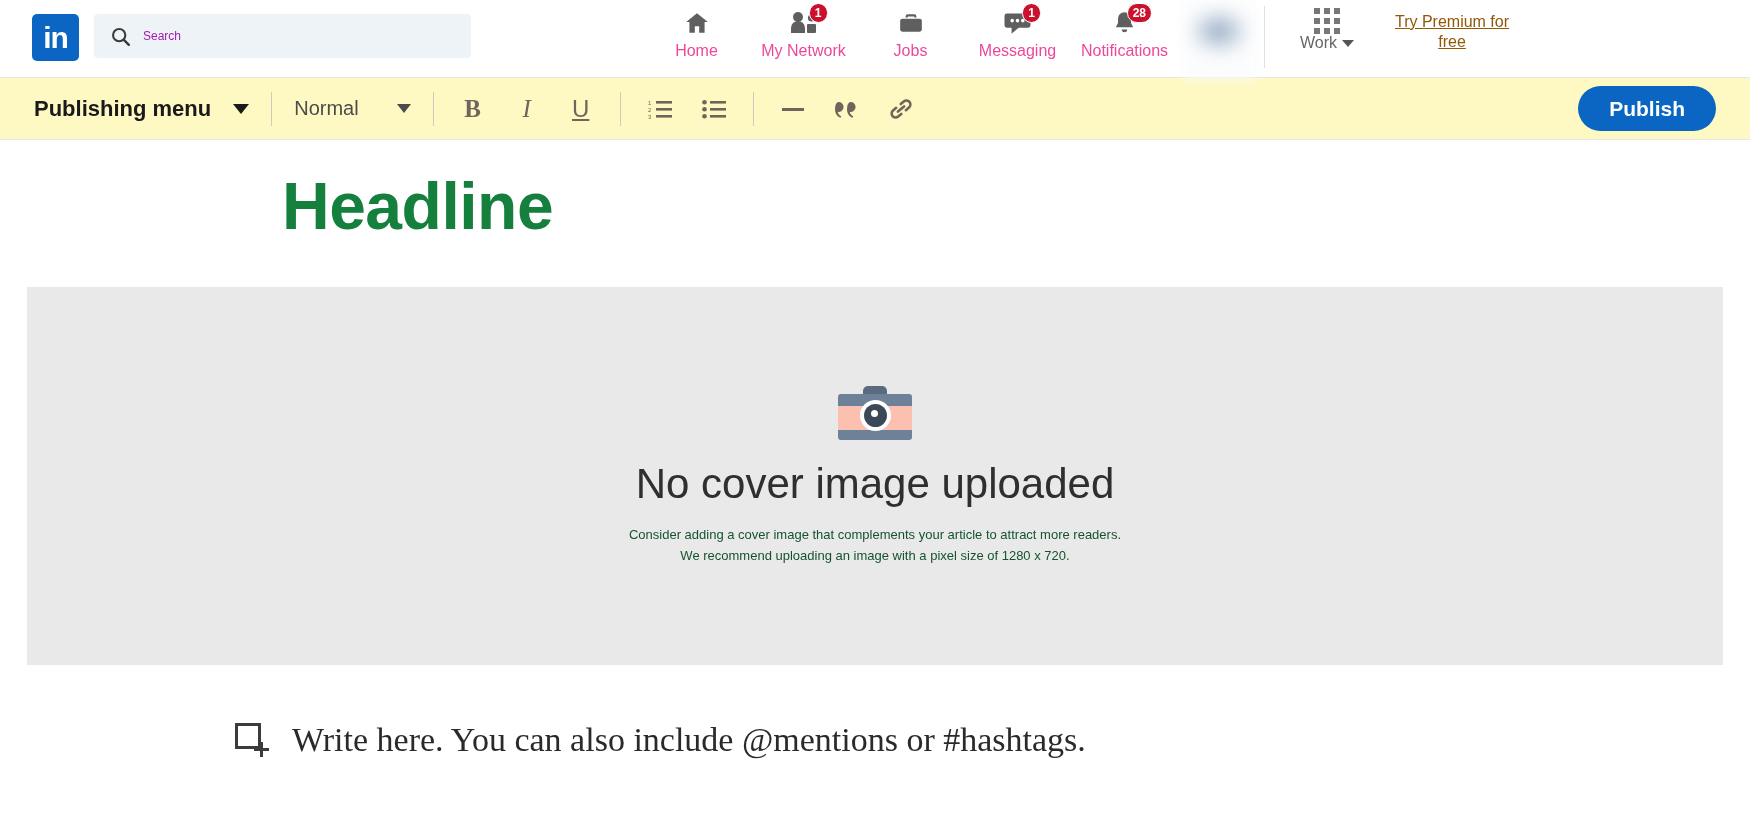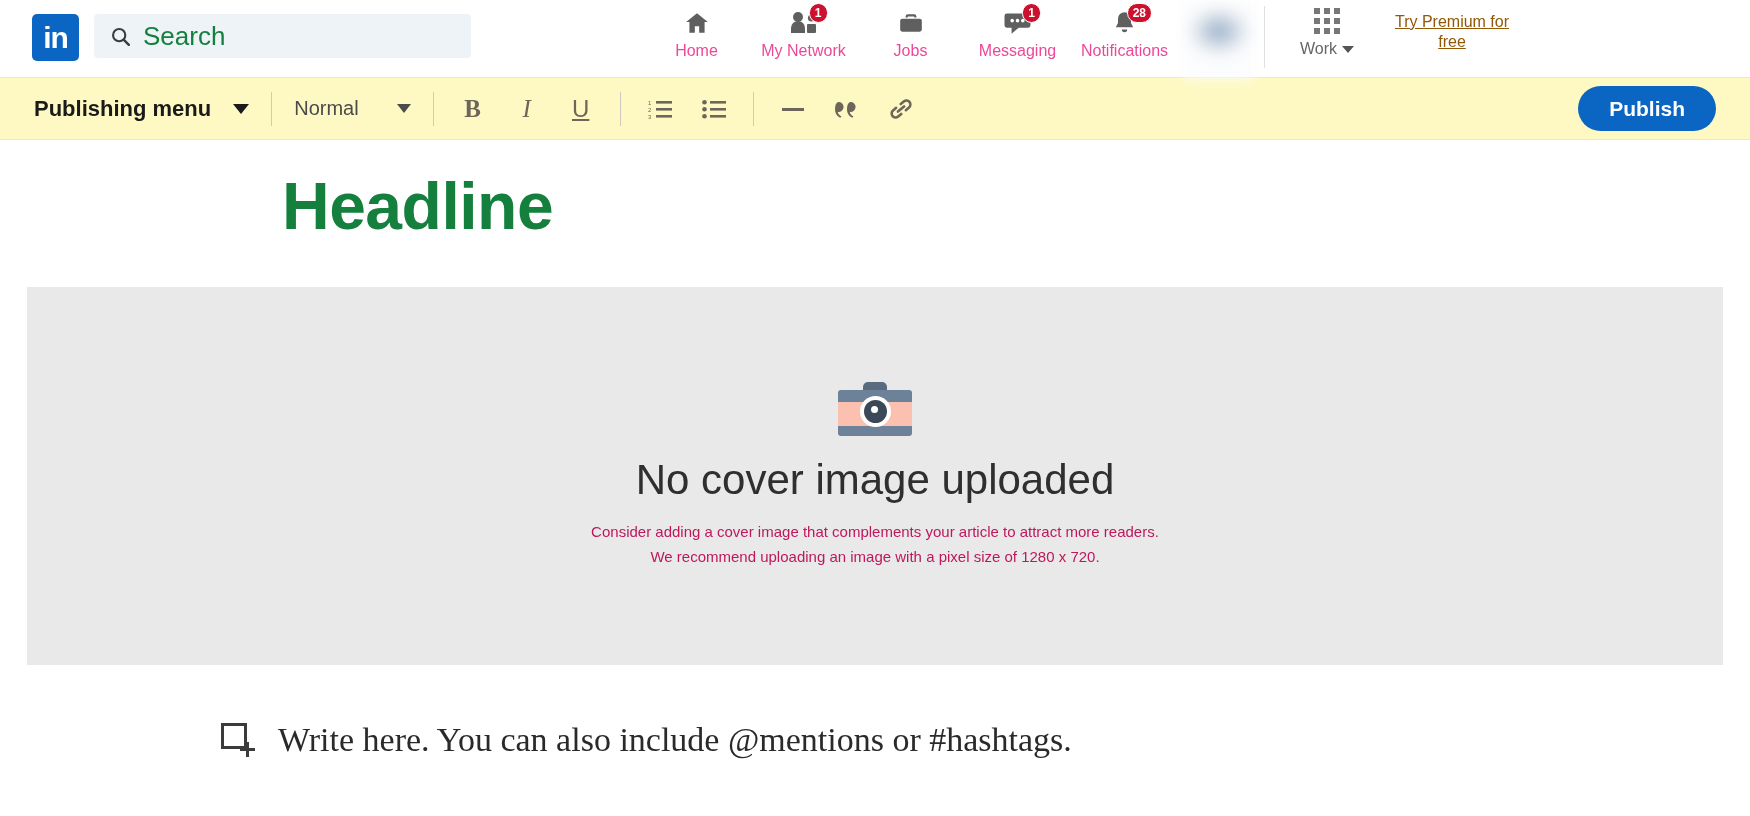--- a/index.html
+++ b/index.html
@@ -26,21 +26,21 @@
     color:#fff;font-weight:700;font-size:30px;line-height:1;
     letter-spacing:-1px;font-family:"Liberation Sans",sans-serif;
   }
   .search-box{
     margin:14px 0 0 15px;
     width:377px;height:44px;
     background:#eef3f8;border-radius:4px;
     display:flex;align-items:center;gap:12px;
     padding:0 16px;
   }
-  .search-box .ph{ color:#15803d;font-size:26px; }
+  .search-box .ph{ color:#a21caf;font-size:12px; }
   .search-box svg{ flex:none; }
 
   .nav-items{
     display:flex;align-items:flex-start;
     margin-left:172px;
     height:78px;
   }
   .nav-item{
     width:107px;height:72px;
     display:flex;flex-direction:column;align-items:center;justify-content:flex-start;
@@ -68,21 +68,21 @@
   }
   .nav-divider{
     width:1px;height:62px;background:#e0e0e0;margin:6px 12px 0 10px;
   }
   .work-item{
     width:100px;height:72px;padding-top:8px;
     display:flex;flex-direction:column;align-items:center;cursor:pointer;
   }
   .grid-icon{ display:grid;grid-template-columns:repeat(3,6px);gap:4px; }
   .grid-icon i{ width:6px;height:6px;background:#777;display:block; }
-  .work-label{ font-size:16px;color:#666;margin-top:6px;display:flex;align-items:center;gap:5px;}
+  .work-label{ font-size:16px;color:#666;margin-top:0;display:flex;align-items:center;gap:5px;}
   .caret-sm{ width:0;height:0;border-left:6px solid transparent;border-right:6px solid transparent;border-top:7px solid #555; }
 
   .premium{
     margin-left:10px;margin-top:12px;
     width:130px;text-align:center;
     color:#915907;font-size:16px;line-height:1.25;
     text-decoration:underline;cursor:pointer;
   }
 
   
@@ -149,25 +149,26 @@
     background:#fff;
   }
   .cam .lens{
     position:absolute;left:26px;top:18px;width:23px;height:23px;border-radius:50%;
     background:#3b4857;
   }
   .cam .glint{
     position:absolute;left:33px;top:24px;width:7px;height:7px;border-radius:50%;background:#fff;
   }
   .cover-title{ font-size:42px;color:#2f2f2f;margin-bottom:16px;font-weight:400; }
-  .cover-sub{ font-size:15px;color:#be185d;line-height:1.65;text-align:right; }
+  .cover-sub{ font-size:13px;color:#14532d;line-height:1.65;text-align:right; }
 
   .body-row{
     display:flex;align-items:center;gap:23px;
     padding:56px 0 0 221px;
+    margin-left:14px;
   }
   .add-block{ width:34px;height:34px;position:relative;flex:none; }
   .add-block .sq{
     position:absolute;left:0;top:0;width:26px;height:26px;border:3px solid #3b3b3b;
   }
   .add-block .pv{ position:absolute;left:25px;top:19px;width:3px;height:15px;background:#3b3b3b;}
   .add-block .phz{ position:absolute;left:19px;top:25px;width:15px;height:3px;background:#3b3b3b;}
   .body-ph{
     font-family:"Liberation Serif",serif;
     font-size:34px;color:#2a2a2a;

